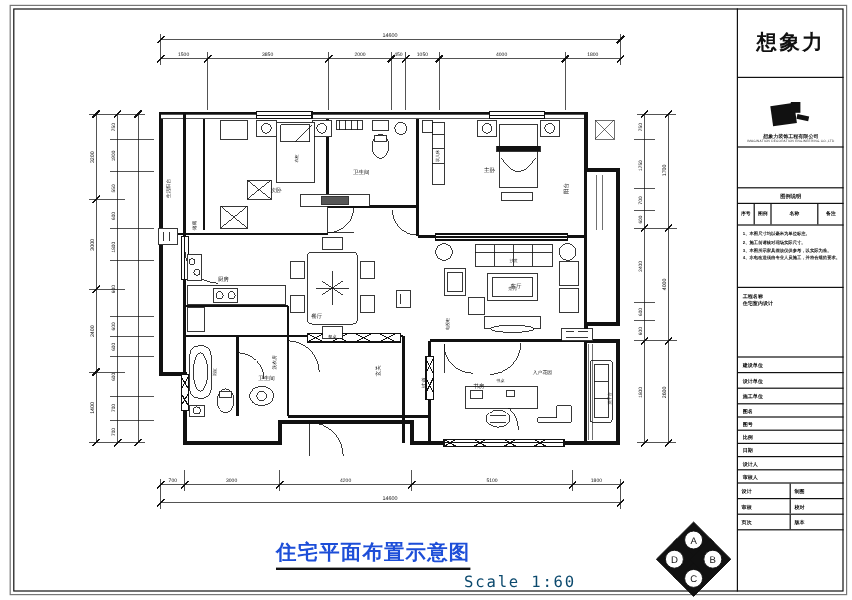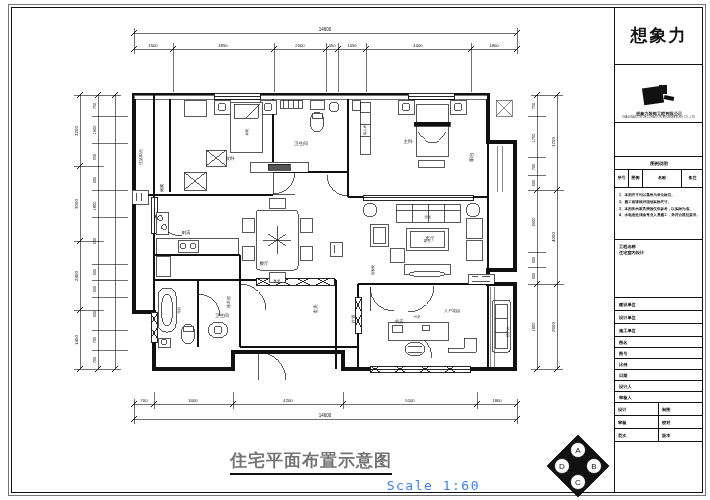--- a/index.html
+++ b/index.html
@@ -39,24 +39,24 @@
   .tb-sm { height:13px; display:flex; align-items:center; padding-left:4px; font-size:4.2px; font-weight:bold; }
   .tb-sm2 { height:11px; display:flex; align-items:center; padding-left:4px; font-size:4.2px; font-weight:bold; }
   .tb-half { height:13px; display:flex; }
   .tb-half > div { width:50%; border-right:1px solid #111; display:flex; align-items:center; padding-left:3px; font-size:4.2px; font-weight:bold;}
   .tb-half > div:last-child { border-right:none; }
 
   
   .plan { position:absolute; left:18px; top:12px; width:590px; height:480px; }
   svg.dw { position:absolute; left:0; top:0; }
   .ttl { position:absolute; left:212px; top:437px; width:250px; }
-  .ttl .t1 { font-size:17px; font-weight:bold; color:#737373; letter-spacing:1px;
+  .ttl .t1 { font-size:17px; font-weight:bold; color:#1d4ed8; letter-spacing:1px;
       border-bottom:2px solid #111; display:inline-block; padding-bottom:1px;
       font-family:"DejaVu Sans", sans-serif;}
-  .ttl .t2 { font-size:13px; color:#3b82f6; text-align:right; margin-top:3px; letter-spacing:1.5px;
+  .ttl .t2 { font-size:13px; color:#0c4a6e; text-align:right; margin-top:3px; letter-spacing:1.5px;
       font-family:"DejaVu Sans Mono", monospace;}
 
   .compass { position:absolute; left:527px; top:421px; width:66px; height:66px; }
 </style>
 </head>
 <body>
 
 <div id="sheet">
 
   <div class="frame-outer"></div>

